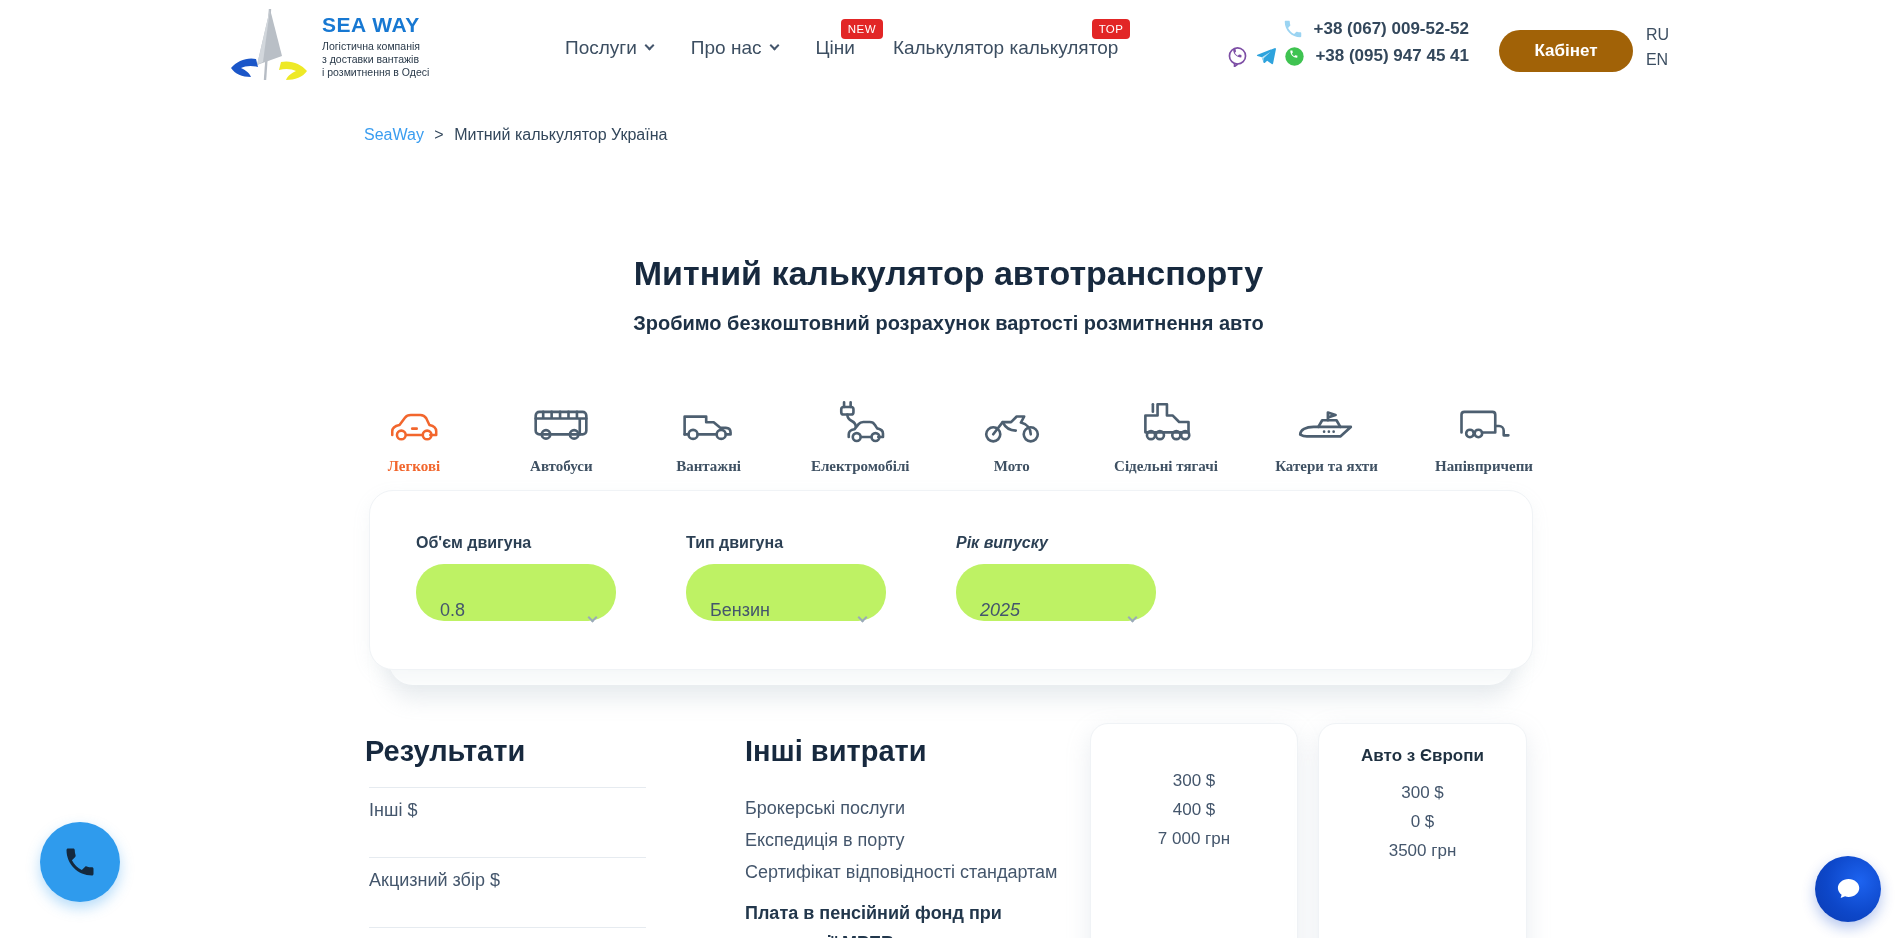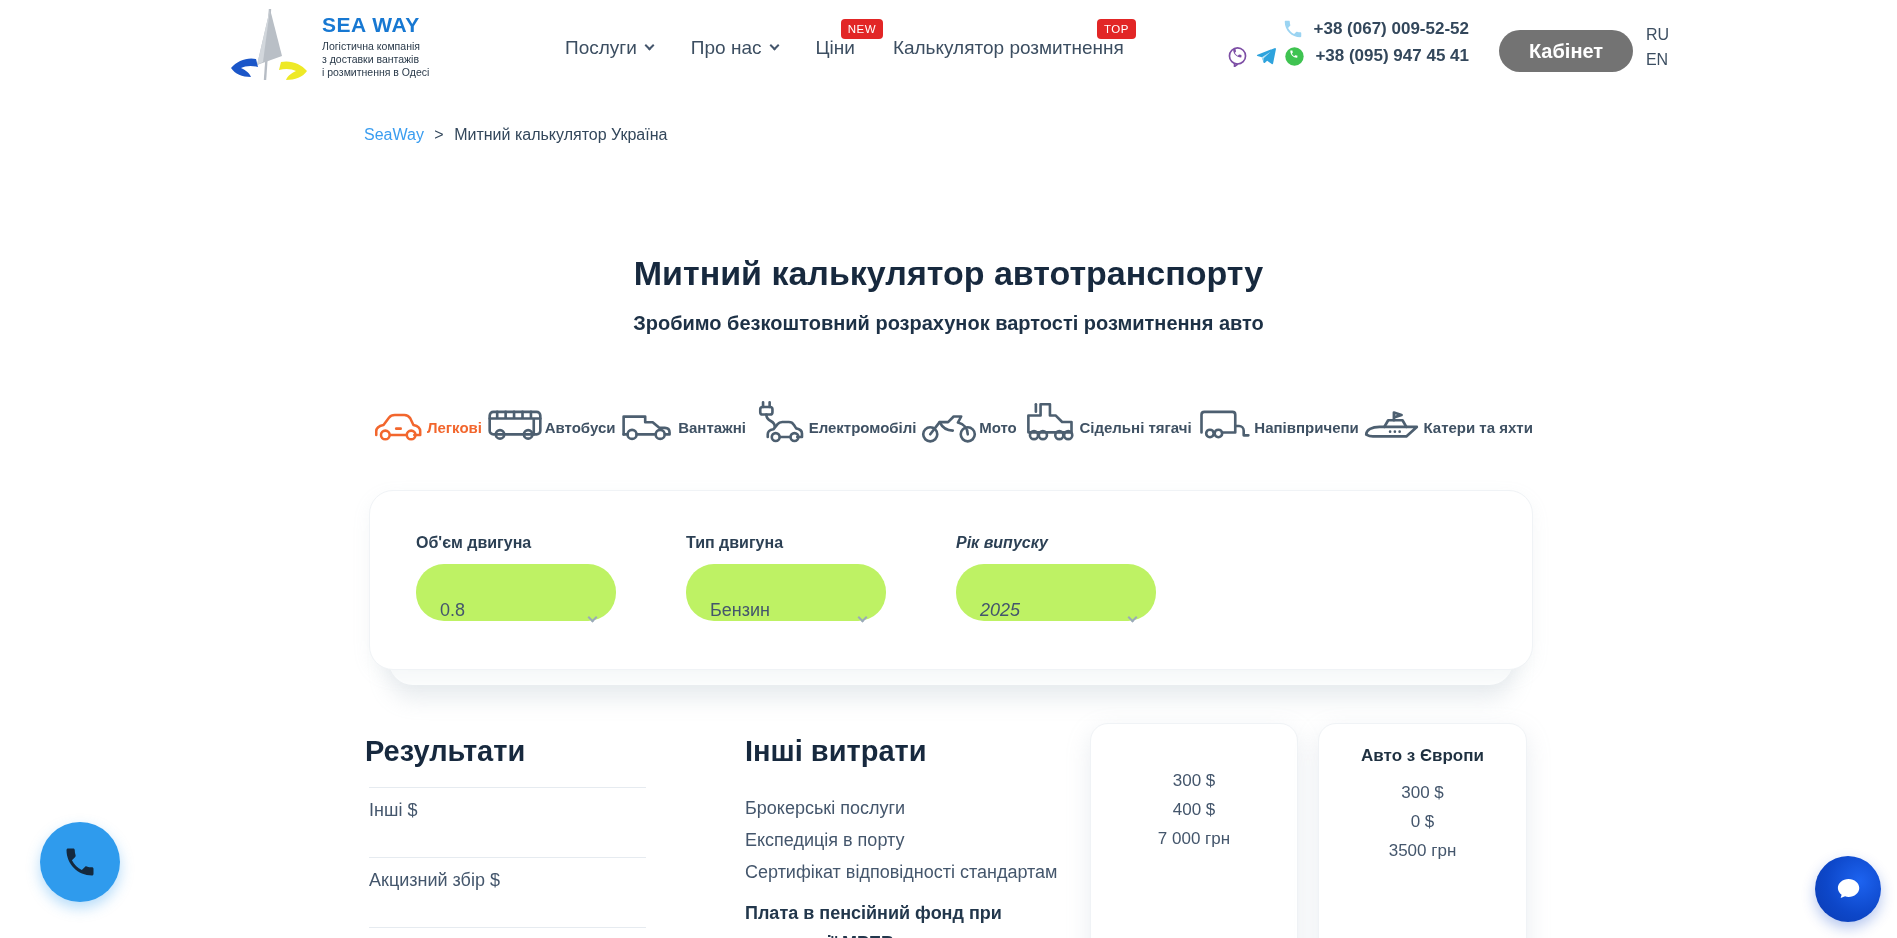--- a/index.html
+++ b/index.html
@@ -14,36 +14,36 @@
   .logo-tagline { margin-top:3px; font-size:10.5px; line-height:13px; color:#2a3a4a; white-space:pre-line; }
   .nav { position:absolute; left:565px; top:0; height:96px; display:flex; align-items:center; gap:38px; }
   .nav-item { position:relative; display:flex; align-items:center; font-size:19px; color:#3c4e61; cursor:pointer; }
   .chev { width:7px; height:7px; border-right:2px solid #44566c; border-bottom:2px solid #44566c; transform:rotate(45deg); margin-left:9px; margin-top:-5px; }
   .badge { position:absolute; top:-18px; right:-28px; background:#e22626; color:#fff; font-size:11.5px; font-weight:400; padding:4px 7px; border-radius:4px; letter-spacing:.4px; }
   .nav-item.calc .badge { right:-12px; }
   .contacts { position:absolute; right:428px; top:18px; display:flex; flex-direction:column; gap:5px; }
   .phone-row { display:flex; align-items:center; justify-content:flex-end; gap:10px; }
   .phone-number { font-size:17px; font-weight:600; color:#33475b; text-decoration:none; }
   .messengers { display:flex; align-items:center; gap:7px; }
-  .cabinet-btn { position:absolute; right:264px; top:30px; width:134px; height:42px; border-radius:22px; background:#737373; color:#fff; font-size:20px; font-weight:700; display:flex; align-items:center; justify-content:center; cursor:pointer; }
+  .cabinet-btn { position:absolute; right:264px; top:30px; width:134px; height:42px; border-radius:22px; background:#a16207; color:#fff; font-size:17px; font-weight:700; display:flex; align-items:center; justify-content:center; cursor:pointer; }
   .langs { position:absolute; right:228px; top:24px; display:flex; flex-direction:column; gap:3px; }
   .lang { font-size:16px; color:#3c4e61; line-height:22px; cursor:pointer; }
 
   
   .breadcrumb { position:absolute; left:364px; top:126px; font-size:16px; color:#33475b; }
   .breadcrumb a { color:#3a9df0; text-decoration:none; }
   .breadcrumb .sep { margin:0 6px; }
 
   
   .hero-title { position:absolute; top:254px; left:0; width:100%; text-align:center; font-size:34px; font-weight:700; color:#17293e; }
   .hero-subtitle { position:absolute; top:312px; left:0; width:100%; text-align:center; font-size:20px; font-weight:700; color:#1d3146; }
 
   
   .tabs { position:absolute; left:369px; top:396px; width:1164px; display:flex; justify-content:space-between; }
-  .tab { display:flex; flex-direction:row; align-items:center; cursor:pointer; min-width:90px; }
+  .tab { display:flex; flex-direction:column; align-items:center; cursor:pointer; min-width:90px;font-family:Liberation Serif, serif; }
   .tab .icon-box { height:50px; display:flex; align-items:flex-end; justify-content:center; }
   .tab-label { margin-top:12px; font-size:15px; font-weight:700; color:#3f5163; }
   .vicon { stroke:#4d5f70; fill:none; stroke-width:2.8; stroke-linecap:round; stroke-linejoin:round; }
   .tab.active .vicon { stroke:#f2662d; }
   .tab.active .tab-label { color:#f2662d; }
 
   
   .form-card-shadow { position:absolute; left:389px; top:505px; width:1124px; height:180px; border-radius:24px; background:#fdfefe; box-shadow:0 14px 22px rgba(140,158,175,.20); }
   .form-card { position:absolute; left:369px; top:490px; width:1164px; height:180px; border-radius:24px; background:#fff; border:1px solid #f0f3f6; box-shadow:0 6px 18px rgba(160,175,190,.10); }
   .fgroup { position:absolute; top:43px; width:200px; }
@@ -103,21 +103,21 @@
       </div>
       <div class="nav-item">
         <span>Про нас</span>
         <span class="chev"></span>
       </div>
       <div class="nav-item">
         <span>Ціни</span>
         <span class="badge">NEW</span>
       </div>
       <div class="nav-item calc">
-        <span>Калькулятор розмитнення</span>
+        <span>Калькулятор калькулятор</span>
         <span class="badge">TOP</span>
       </div>
     </nav>
 
     <div class="contacts">
       <div class="phone-row">
         <svg width="22" height="22" viewBox="0 0 24 24">
           <path fill="#9bd4f2" d="M6.62 10.79c1.44 2.83 3.76 5.14 6.59 6.59l2.2-2.2c.27-.27.67-.36 1.02-.24 1.12.37 2.33.57 3.57.57.55 0 1 .45 1 1V20c0 .55-.45 1-1 1-9.39 0-17-7.61-17-17 0-.55.45-1 1-1h3.5c.55 0 1 .45 1 1 0 1.25.2 2.45.57 3.57.11.35.03.74-.25 1.02l-2.2 2.2z"></path>
         </svg>
         <a class="phone-number">+38 (067) 009-52-52</a>
@@ -234,40 +234,40 @@
             <circle class="vicon" cx="25.5" cy="38" r="4.3"></circle>
         <circle class="vicon" cx="43" cy="38" r="4.3"></circle>
             <circle class="vicon" cx="52.5" cy="38" r="4.3"></circle>
       </svg>
         </div>
       <div class="tab-label">Сідельні тягачі</div>
     </div>
 
     <div class="tab">
       <div class="icon-box">
+          <svg width="62" height="42" viewBox="0 0 64 44">
+        <path class="vicon" d="M5 32c0-5 6-8 14-8h39l-11 10H12c-3 0-5-.8-7-2z"></path>
+        <path class="vicon" d="M24 24l4-7h15l4 7"></path>
+        <path class="vicon" d="M34 17v-8l8 2.5-8 2.5"></path>
+        <path class="vicon" d="M30 29h.01M35 29h.01M40 29h.01" stroke-width="3.4"></path>
+      </svg>
+        </div>
+      <div class="tab-label">Катери та яхти</div>
+    </div>
+
+    <div class="tab">
+      <div class="icon-box">
           <svg width="60" height="42" viewBox="0 0 64 44">
         <path class="vicon" d="M8 30V11c0-1.8 1.2-3 3-3h30c1.8 0 3 1.2 3 3v19H30"></path>
         <circle class="vicon" cx="17" cy="31" r="4"></circle>
             <circle class="vicon" cx="26" cy="31" r="4"></circle>
         <path class="vicon" d="M44 23h4a5 5 0 0 1 5 5v5h5"></path>
       </svg>
         </div>
       <div class="tab-label">Напівпричепи</div>
-    </div>
-
-    <div class="tab">
-      <div class="icon-box">
-          <svg width="62" height="42" viewBox="0 0 64 44">
-        <path class="vicon" d="M5 32c0-5 6-8 14-8h39l-11 10H12c-3 0-5-.8-7-2z"></path>
-        <path class="vicon" d="M24 24l4-7h15l4 7"></path>
-        <path class="vicon" d="M34 17v-8l8 2.5-8 2.5"></path>
-        <path class="vicon" d="M30 29h.01M35 29h.01M40 29h.01" stroke-width="3.4"></path>
-      </svg>
-        </div>
-      <div class="tab-label">Катери та яхти</div>
     </div>
   </div>
 
   <div class="form-card-shadow"></div>
   <div class="form-card">
 
     <div class="fgroup g0">
       <div class="flabel">Об'єм двигуна</div>
       <div class="fselect spread">
         <span>0.8</span>

